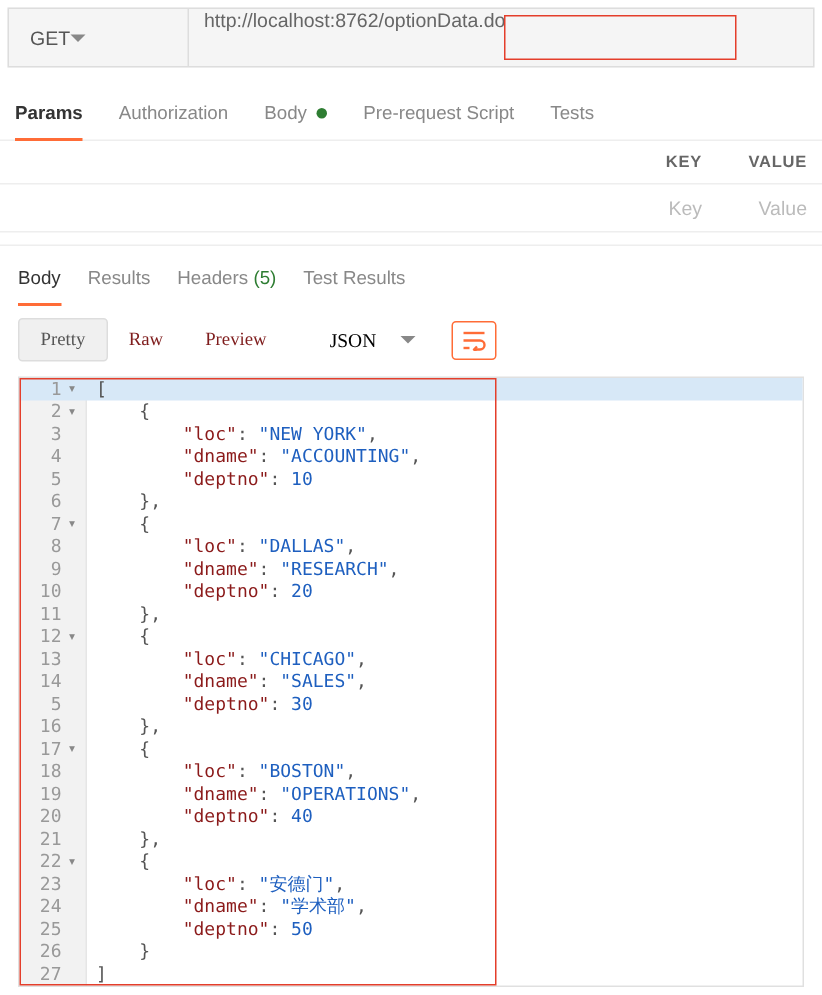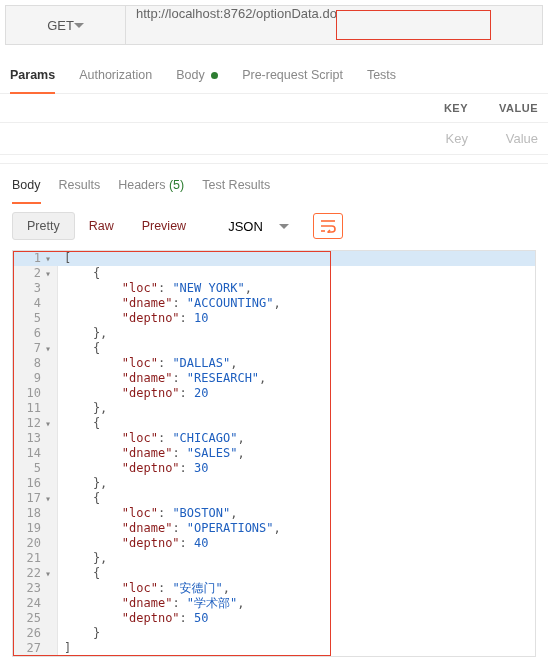--- a/index.html
+++ b/index.html
@@ -1,19 +1,19 @@
 <!DOCTYPE html>
 <html><head>
 <meta charset="utf-8">
 <style>
   * { box-sizing: border-box; margin: 0; padding: 0; }
   body { font-family: -apple-system, "Segoe UI", Arial, sans-serif; font-size: 13px; color: #505050; background: #fff; width: 548px; }
   
   .request-bar { display: flex; background: #f5f5f5; border: 1px solid #ddd; height: 40px; margin: 5px; }
-  .method-select { width: 120px; display: flex; align-items: center; justify-content: center; padding: 0 14px; border-right: 1px solid #ddd; color: #555; cursor: pointer; }
+  .method-select { width: 120px; display: flex; align-items: center; justify-content: flex-start; padding: 0 14px; border-right: 1px solid #ddd; color: #555; cursor: pointer; }
   .url-input { flex: 1; display: flex; padding: 0 10px; color: #666; position: relative; }
   .url-highlight { position: absolute; border: 1px solid #e43e2b; left: 210px; top: 4px; width: 155px; height: 30px; pointer-events: none; }
   
   .tabs-row { display: flex; border-bottom: 1px solid #eee; padding: 18px 10px 0 10px; gap: 24px; }
   .tab { padding-bottom: 10px; color: #888; cursor: pointer; white-space: nowrap; font-size: 12.5px; }
   .tab.active { color: #333; border-bottom: 2px solid #ff6c37; margin-bottom: -1px; font-weight: bold; }
   .tab .count { color: #2e7d32; }
   .tab .dot { display: inline-block; width: 7px; height: 7px; background: #2e7d32; border-radius: 50%; margin-left: 3px; vertical-align: middle; }
   
   .kv-table { width: 100%; text-align: right; }
@@ -24,21 +24,21 @@
   .kv-row { display: flex; border-bottom: 1px solid #eee; }
   .kv-row .cell { padding: 8px 10px; color: #bbb; font-size: 13px; }
   .kv-row .key-col { flex: 1; padding-left: 40px; }
   .kv-row .val-col { width: 70px; }
   
   .response-tabs { display: flex; gap: 18px; padding: 14px 12px 0 12px; border-top: 1px solid #eee; margin-top: 8px; }
   .rtab { padding-bottom: 10px; color: #888; cursor: pointer; font-size: 12.5px; }
   .rtab.active { color: #333; border-bottom: 2px solid #ff6c37; }
   .rtab .count { color: #2e7d32; }
   
-  .viewer-controls { display: flex; align-items: center; gap: 0; padding: 8px 12px 10px 12px; }
+  .viewer-controls { display: flex; align-items: center; gap: 0; padding: 8px 12px 10px 12px; font-family: Liberation Serif, serif; }
   .vbtn { padding: 6px 14px; color: #7f1d1d; cursor: pointer; font-size: 12.5px; }
   .vbtn.active { background: #f0f0f0; border: 1px solid #ddd; border-radius: 3px; color: #555; }
   .format-select { margin-left: 18px; padding: 6px 10px; color: #000000; display: flex; align-items: center; gap: 16px; cursor: pointer; }
   .wrap-icon { margin-left: 14px; width: 30px; height: 26px; border: 1px solid #ff6c37; border-radius: 3px; display: flex; align-items: center; justify-content: center; cursor: pointer; }
   .wrap-icon svg { stroke: #ff6c37; }
   
   .code-area { margin: 0 12px 12px 12px; border: 1px solid #e0e0e0; position: relative; }
   .code-red-box { position: absolute; border: 1px solid #e43e2b; left: 0; top: 0; width: 318px; height: 100%; pointer-events: none; }
   .code-gutter-bg { position: absolute; left: 0; top: 0; bottom: 0; width: 45px; background: #f2f2f2; border-right: 1px solid #e6e6e6; }
   .code-lines { position: relative; font-family: Consolas, Menlo, monospace; font-size: 12px; line-height: 15px; padding: 0; }

